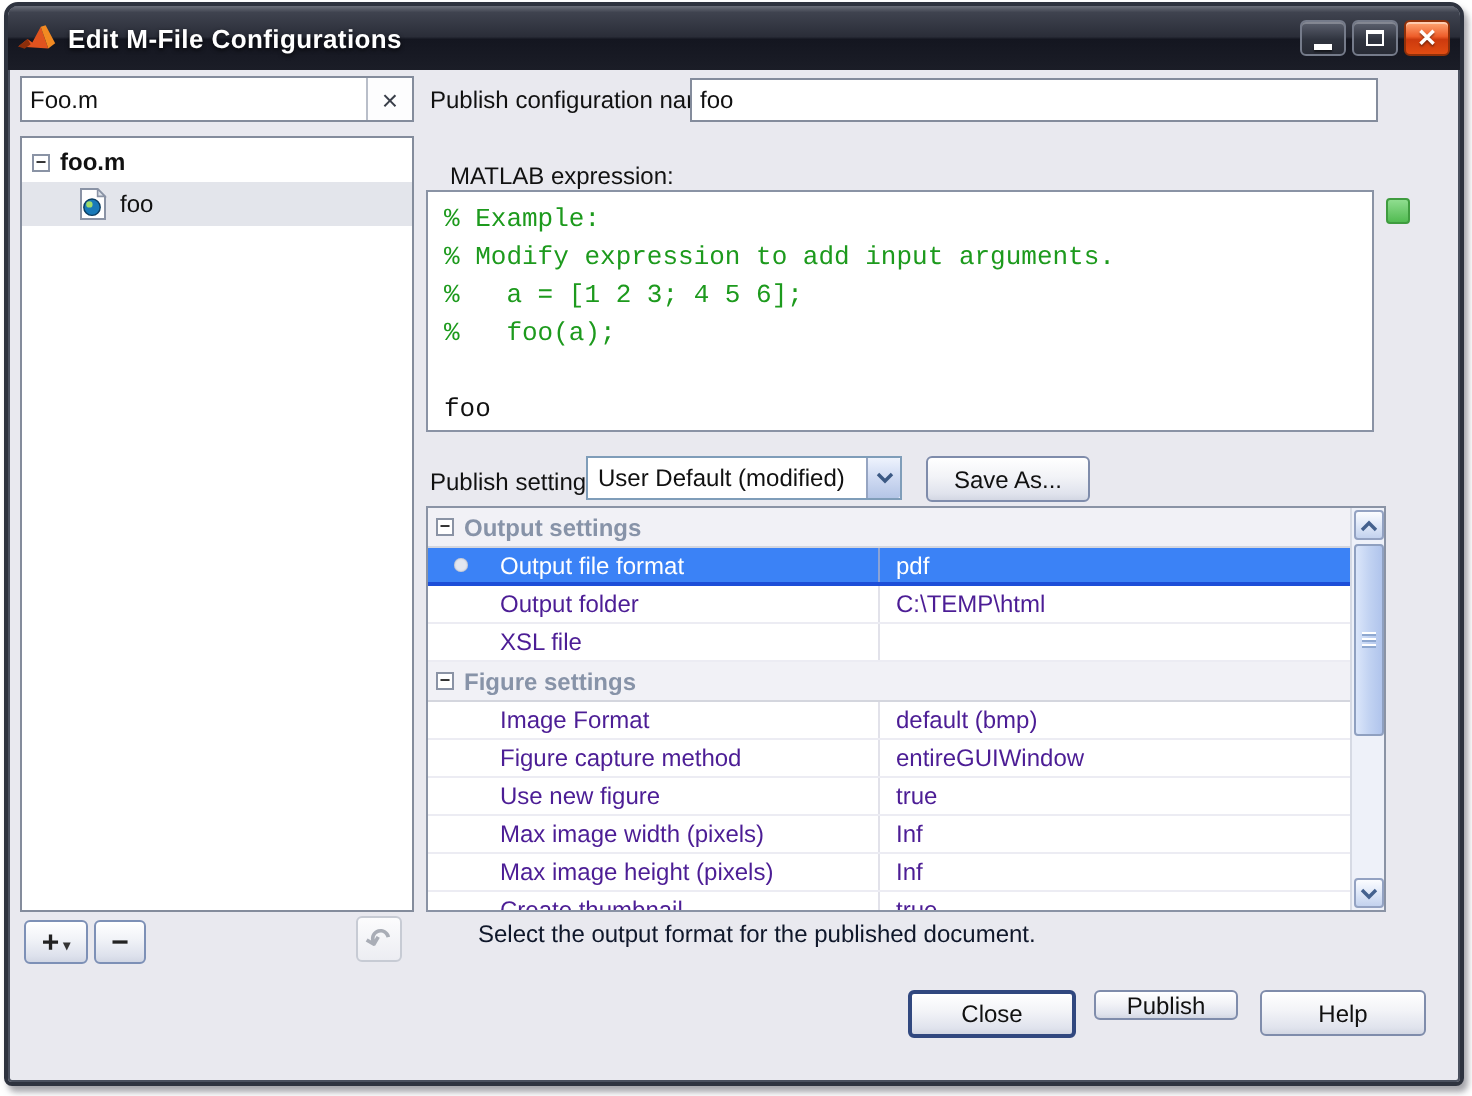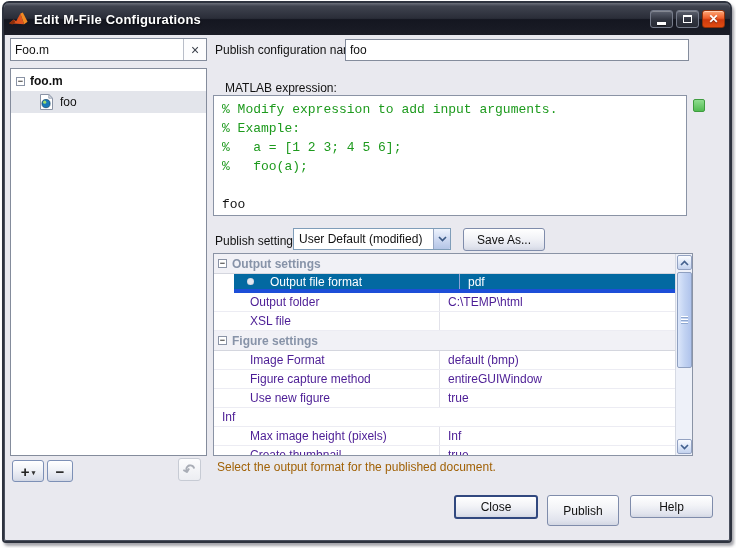--- a/index.html
+++ b/index.html
@@ -73,36 +73,36 @@
   .btn-saveas { position:absolute; left:459px; top:199px; width:82px; height:23px; }
 
   
   .ptable { position:absolute; left:209px; top:224px; width:480px; height:203px; border:1px solid #8a93a5; background:#fff; display:flex; overflow:hidden; }
   .prows { flex:1; overflow:hidden; }
   .prow { display:flex; align-items:center; font-size:12px; }
   .prow.group { height:20px; background:#f1f1f6; border-bottom:1px solid #d4d6de; color:#8793a8; font-weight:bold; gap:5px; padding-left:4px; }
   .prow.item { height:19px; border-bottom:1px solid #ececf3; color:#4c1d95; }
   .pname { width:226px; flex:0 0 226px; height:100%; display:flex; align-items:center; padding-left:36px; border-right:1px solid #e2e2ea; position:relative; }
   .pval { flex:1; padding-left:8px; white-space:nowrap; overflow:hidden; }
-  .prow.item.selected { background:#0369a1; color:#fff; border-bottom:4px solid #1d4ed8;margin-left:20px; }
+  .prow.item.selected { background:#3b82f6; color:#fff; border-bottom:2px solid #1d4ed8; }
   .prow.item.selected .pname { border-right-color:#8ba3d6; }
   .bullet { position:absolute; left:13px; width:7px; height:7px; border-radius:50%; background:#e3e7f0; box-shadow:inset 0 0 1px #8d93a5; }
 
   .vscroll { width:17px; flex:0 0 17px; background:#eef1f9; border-left:1px solid #d6dae4; position:relative; }
   .sb-btn { position:absolute; left:1px; width:15px; height:15px; border:1px solid #93a2c2; border-radius:2px;
     background:linear-gradient(#fbfcff,#dfe8f8 50%,#c3d2ee); display:flex; align-items:center; justify-content:center; }
   .sb-up { top:1px; } .sb-down { bottom:1px; }
   .sb-thumb { position:absolute; left:1px; top:18px; width:15px; height:96px; border:1px solid #8fa0c0; border-radius:2px;
     background:linear-gradient(90deg,#dbe6fa,#c2d3f2 50%,#b0c4ec); display:flex; align-items:center; justify-content:center; flex-direction:column; gap:2px; }
   .grip { width:7px; height:1px; background:#8fa8d0; box-shadow:0 -1px 0 #fff; }
 
   
-  .status { position:absolute; left:213px; top:431px; font-size:12px; color:#a16207;text-align:right; }
+  .status { position:absolute; left:235px; top:431px; font-size:12px; color:#0f172a;text-align:right; }
   .btn-close   { position:absolute; left:450px; top:466px; width:84px; height:24px; border:2px solid #31487f; }
-  .btn-publish { position:absolute; left:543px; top:466px; width:72px; height:31px; }
+  .btn-publish { position:absolute; left:543px; top:466px; width:72px; height:15px; }
   .btn-help    { position:absolute; left:626px; top:466px; width:83px; height:23px; }
 </style>
 </head>
 <body>
 
 <div class="window">
 
   <div class="titlebar">
     <svg width="19" height="15" viewBox="0 0 20 16">
       <path d="M0 12 L5 8 L7.5 9.8 L12 1.5 L16 13 Z" fill="#e0531f"></path>
@@ -157,22 +157,22 @@
     </div>
     <div class="tool-btn btn-undo">
       <span class="undo-glyph">↶</span>
     </div>
 
     <span class="label lbl-name">Publish configuration name:</span>
     <input class="field-name" value="foo" style="">
 
     <span class="label lbl-expr">MATLAB expression:</span>
     <div class="editor">
+        <div class="code-line comment">% Example:</div>
         <div class="code-line comment">% Modify expression to add input arguments.</div>
-        <div class="code-line comment">% Example:</div>
         <div class="code-line comment">%   a = [1 2 3; 4 5 6];</div>
         <div class="code-line comment">%   foo(a);</div>
         <div class="code-line plain"> </div>
         <div class="code-line plain">foo</div>
       </div>
     <div class="lint-box"></div>
 
     <span class="label lbl-pub">Publish settings:</span>
     <div class="combo">
       <span class="combo-value">User Default (modified)</span>
@@ -227,20 +227,23 @@
             </span>
             <span class="pval">entireGUIWindow</span>
           </div>
           <div class="prow item">
             <span class="pname">
               <span>Use new figure</span>
             </span>
             <span class="pval">true</span>
           </div>
           <div class="prow item">
+            <span class="pname">
+              <span>Max image width (pixels)</span>
+            </span>
             <span class="pval">Inf</span>
           </div>
           <div class="prow item">
             <span class="pname">
               <span>Max image height (pixels)</span>
             </span>
             <span class="pval">Inf</span>
           </div>
           <div class="prow item">
             <span class="pname">

